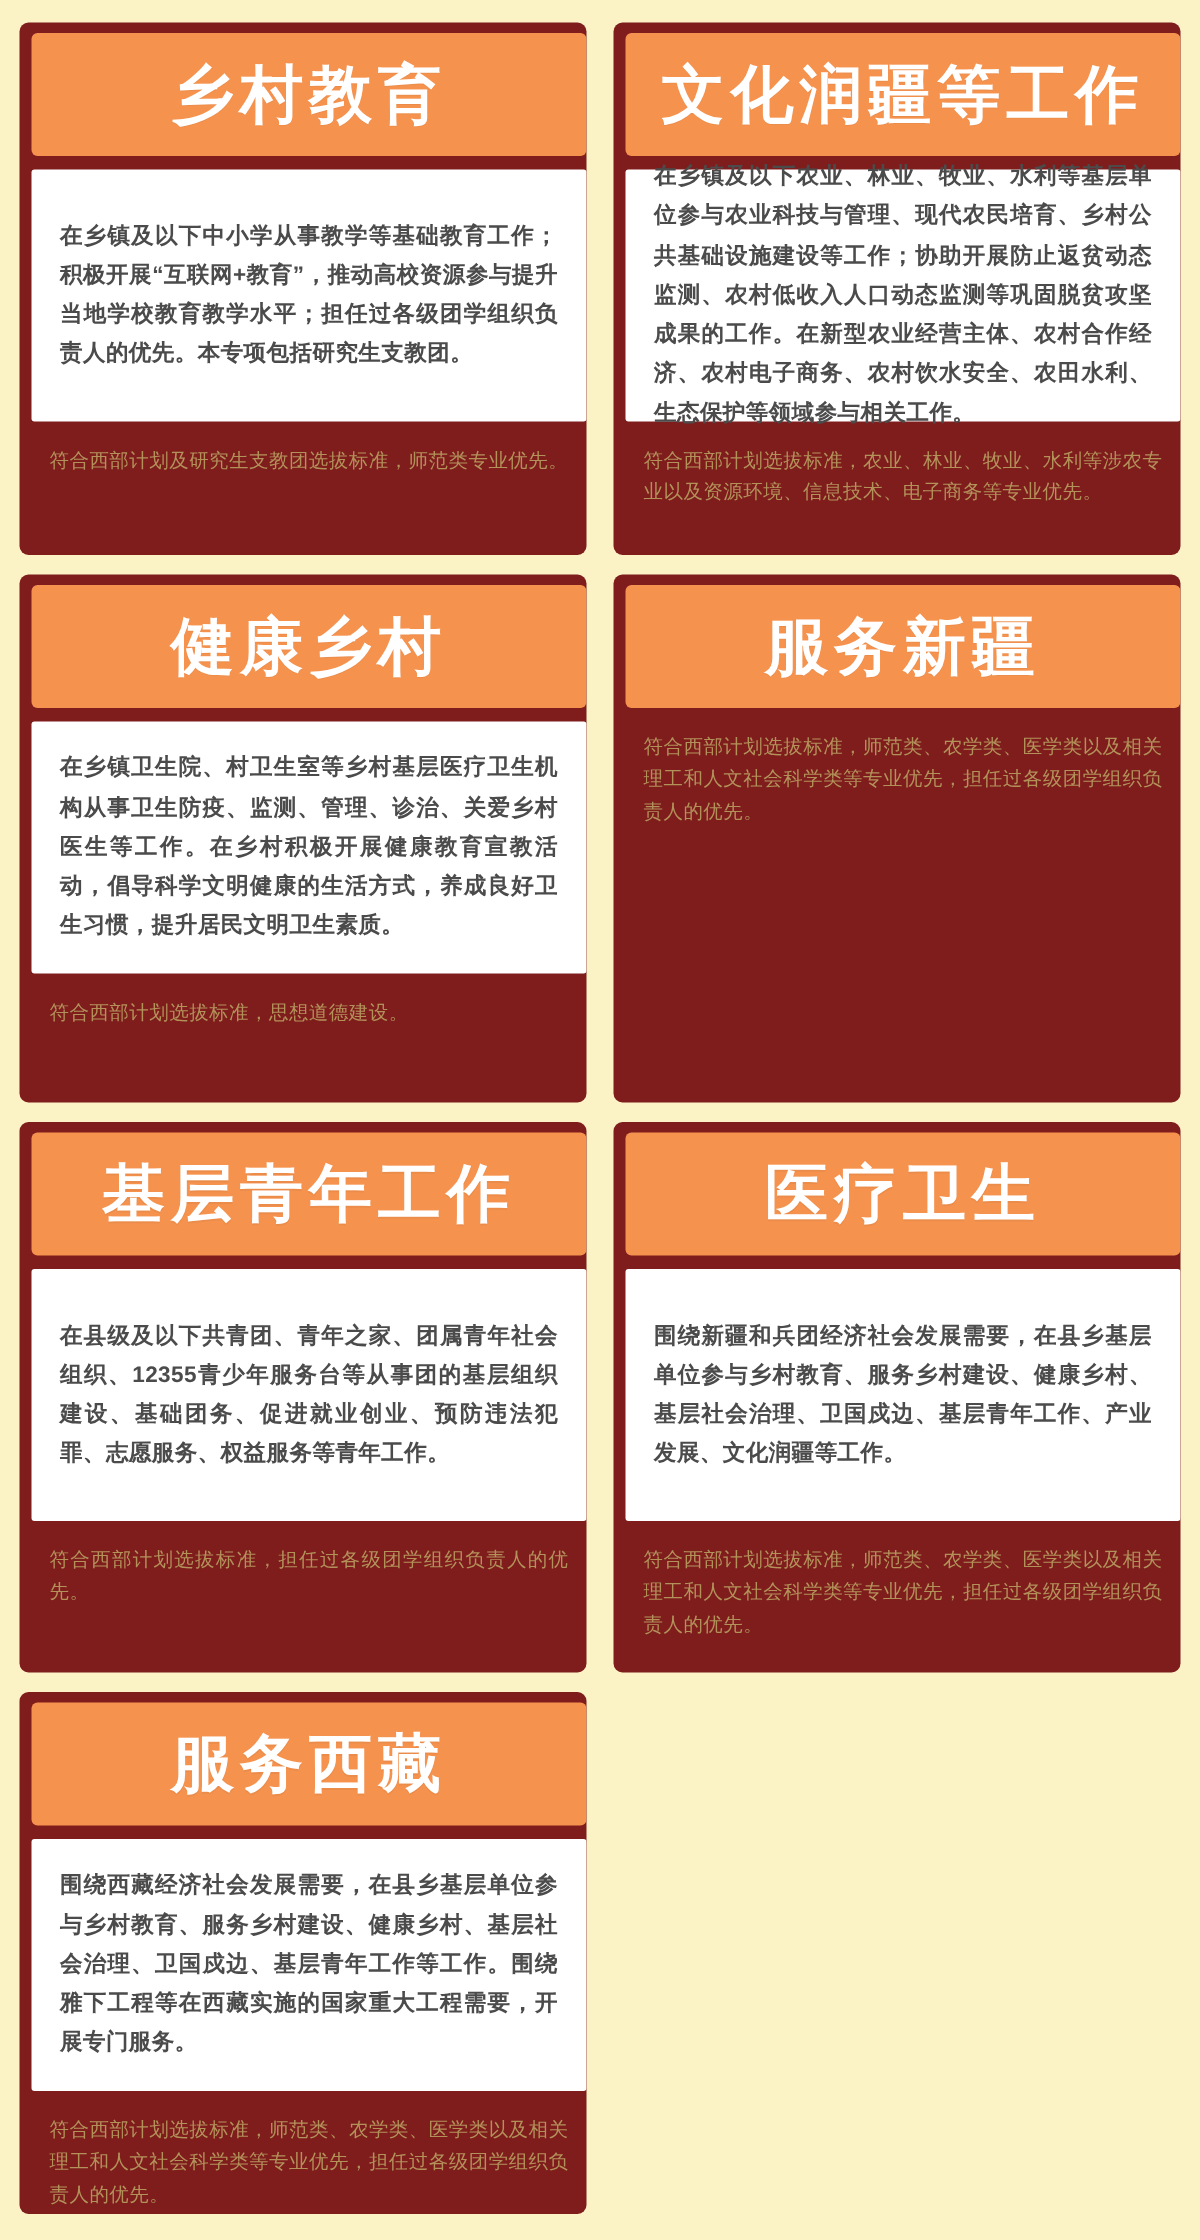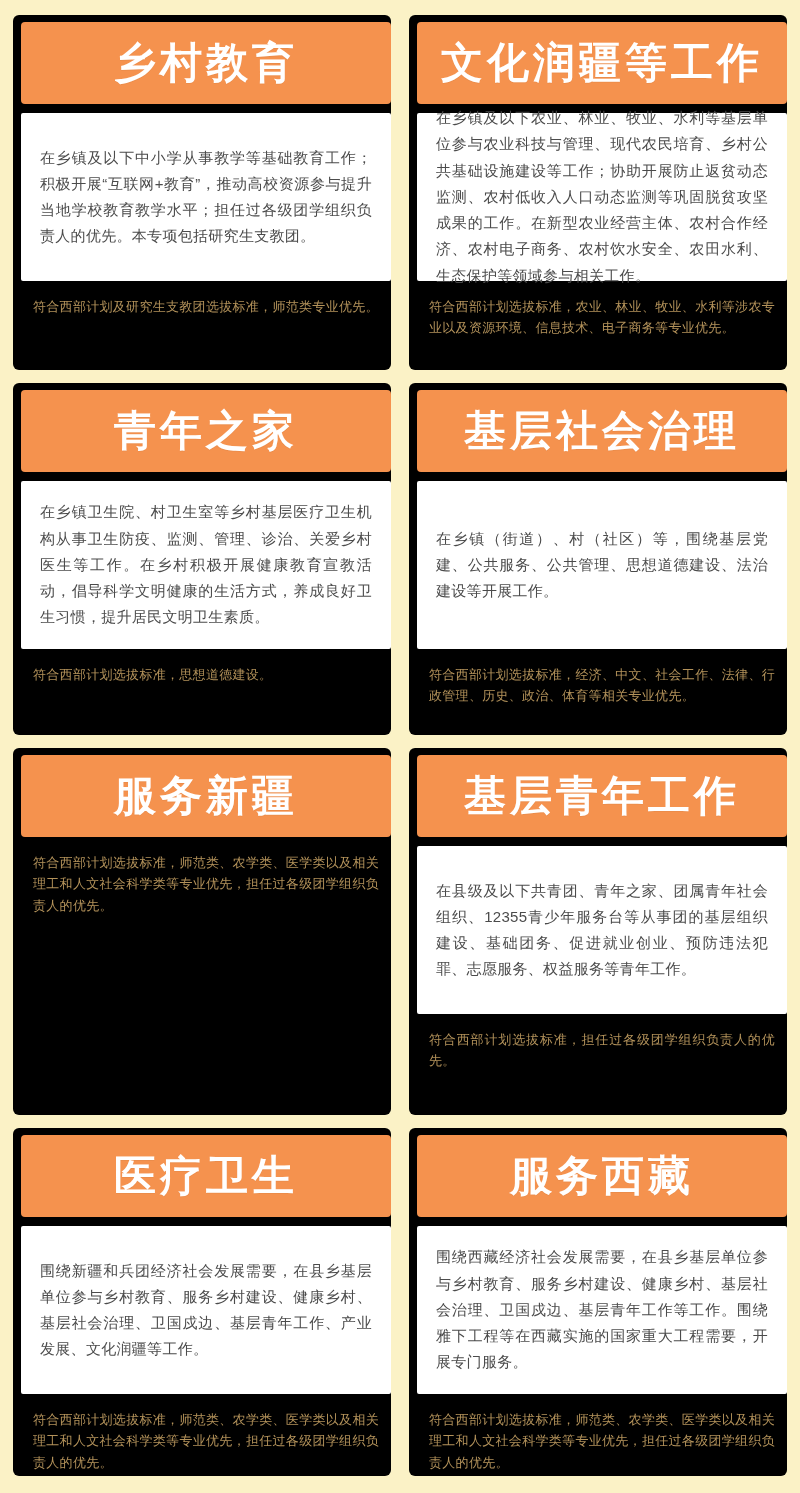--- a/index.html
+++ b/index.html
@@ -13,21 +13,21 @@
   }
   .grid {
     display: grid;
     grid-template-columns: 1fr 1fr;
     grid-template-rows: 355px 352px 367px 348px;
     column-gap: 18px;
     row-gap: 13px;
     padding: 15px 13px 0 13px;
   }
   .card {
-    background: #000000;
+    background: #7f1d1d;
     border-radius: 6px;
     padding: 7px 0 0 8px;
     display: flex;
     flex-direction: column;
     overflow: hidden;
   }
   .card-header {
     background: #F5924E;
     border-radius: 4px;
     height: 82px;
@@ -50,21 +50,21 @@
     margin-top: 9px;
     height: 168px;
     flex: 0 0 168px;
     display: flex;
     align-items: center;
     padding: 0 19px;
   }
   .card-body p {
     color: #4B4B4B;
     font-size: 15px;
-    font-weight: 400;
+    font-weight: 700;
     line-height: 1.75;
     letter-spacing: 0.3px;
     text-align: justify;
   }
   .card-footer {
     flex: 1 1 auto;
     padding: 15px 12px 8px 12px;
   }
   .card-footer p {
     color: #B3925A;
@@ -99,41 +99,30 @@
     <div class="card-body">
       <p>在乡镇及以下农业、林业、牧业、水利等基层单位参与农业科技与管理、现代农民培育、乡村公共基础设施建设等工作；协助开展防止返贫动态监测、农村低收入人口动态监测等巩固脱贫攻坚成果的工作。在新型农业经营主体、农村合作经济、农村电子商务、农村饮水安全、农田水利、生态保护等领域参与相关工作。</p>
     </div>
     <div class="card-footer">
       <p>符合西部计划选拔标准，农业、林业、牧业、水利等涉农专业以及资源环境、信息技术、电子商务等专业优先。</p>
     </div>
   </section>
 
   <section class="card">
     <header class="card-header">
-      <h2 class="card-title">青年之家</h2>
+      <h2 class="card-title">健康乡村</h2>
     </header>
     <div class="card-body">
       <p>在乡镇卫生院、村卫生室等乡村基层医疗卫生机构从事卫生防疫、监测、管理、诊治、关爱乡村医生等工作。在乡村积极开展健康教育宣教活动，倡导科学文明健康的生活方式，养成良好卫生习惯，提升居民文明卫生素质。</p>
     </div>
     <div class="card-footer">
       <p>符合西部计划选拔标准，思想道德建设。</p>
     </div>
   </section>
 
-  <section class="card">
-    <header class="card-header">
-      <h2 class="card-title">基层社会治理</h2>
-    </header>
-    <div class="card-body">
-      <p>在乡镇（街道）、村（社区）等，围绕基层党建、公共服务、公共管理、思想道德建设、法治建设等开展工作。</p>
-    </div>
-    <div class="card-footer">
-      <p>符合西部计划选拔标准，经济、中文、社会工作、法律、行政管理、历史、政治、体育等相关专业优先。</p>
-    </div>
-  </section>
 
   <section class="card">
     <header class="card-header">
       <h2 class="card-title">服务新疆</h2>
     </header>
     <div class="card-footer">
       <p>符合西部计划选拔标准，师范类、农学类、医学类以及相关理工和人文社会科学类等专业优先，担任过各级团学组织负责人的优先。</p>
     </div>
   </section>
 

